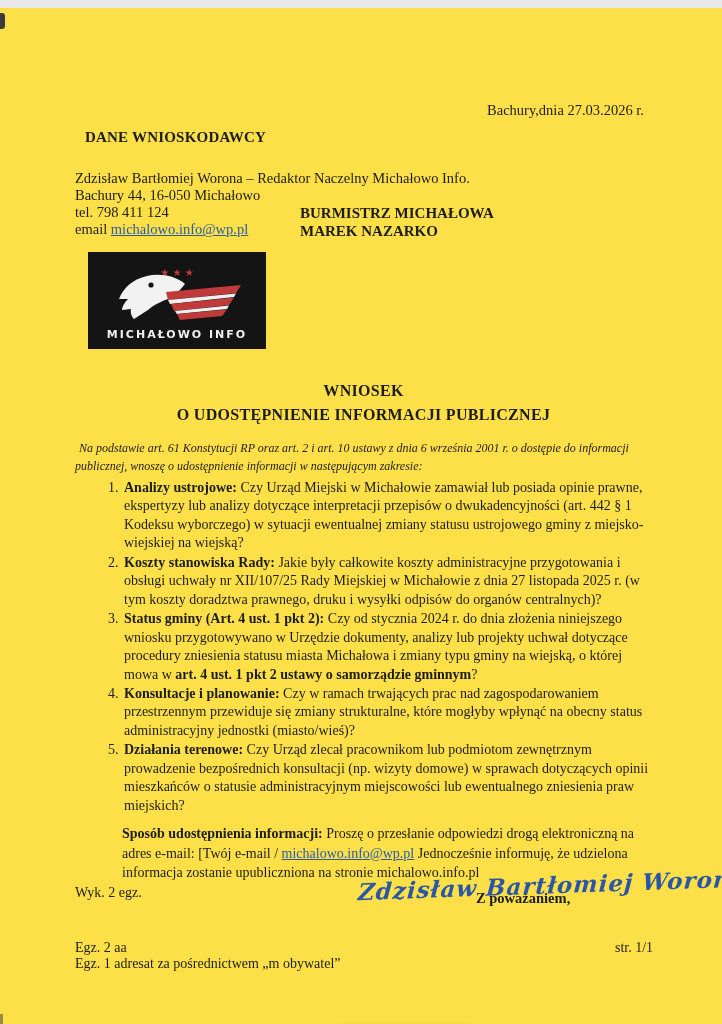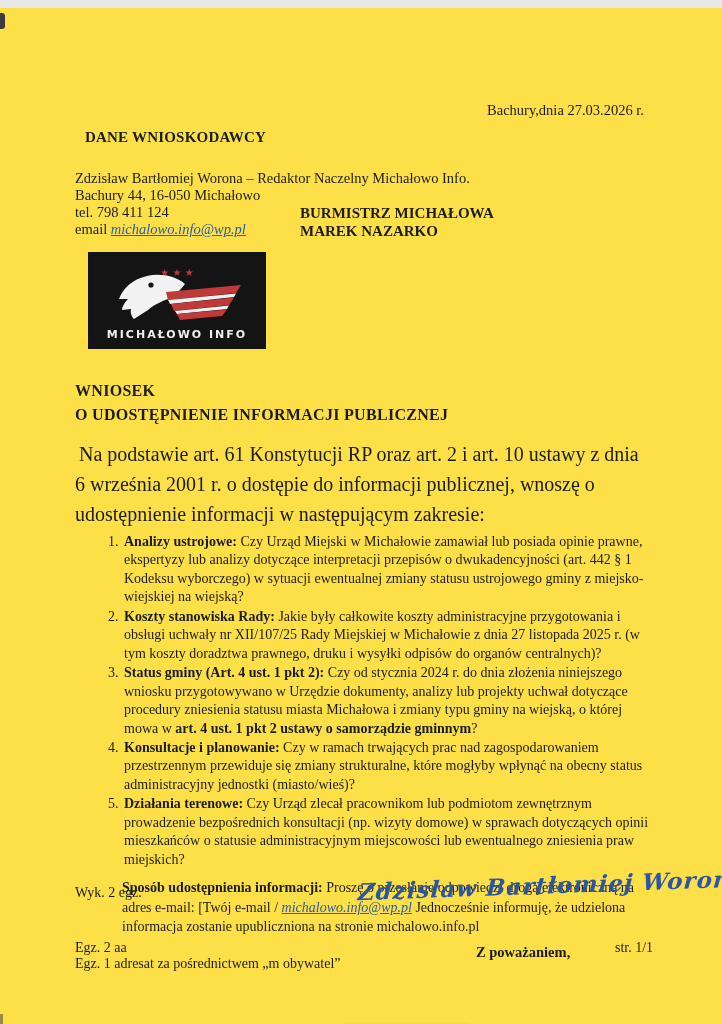--- a/index.html
+++ b/index.html
@@ -36,50 +36,50 @@
   .sender-block {
     margin-top: 24px;
     font-size: 14.5px;
     line-height: 1.18;
   }
   .sender-block .line { white-space: nowrap; }
   a.email-link, .inline-link {
     color: #2a5aa8;
     text-decoration: underline;
     cursor: pointer;
-    font-style: italic;
   }
   .addressee {
     position: absolute;
     left: 300px;
     top: 196px;
     width: 280px;
     font-weight: bold;
     font-size: 15px;
     line-height: 1.2;
   }
   .logo-wrap {
     margin-top: 14px;
     margin-left: 13px;
     width: 178px;
     height: 97px;
   }
   .doc-title {
     margin-top: 30px;
-    text-align: left;
+    text-align: center;
     font-weight: bold;
     font-size: 16px;
     line-height: 1.45;
     letter-spacing: .3px;
   }
   .intro {
     margin-top: 13px;
-    font-size: 20px;
+    font-size: 12px;
     line-height: 1.5;
     text-indent: 4px;
+    font-style: italic;
   }
   ol.request-list {
     margin: 4px 0 0 0;
     padding-left: 47px;
     font-size: 14px;
     line-height: 1.32;
   }
   ol.request-list li {
     margin: 0 0 1px 0;
     padding-left: 2px;

